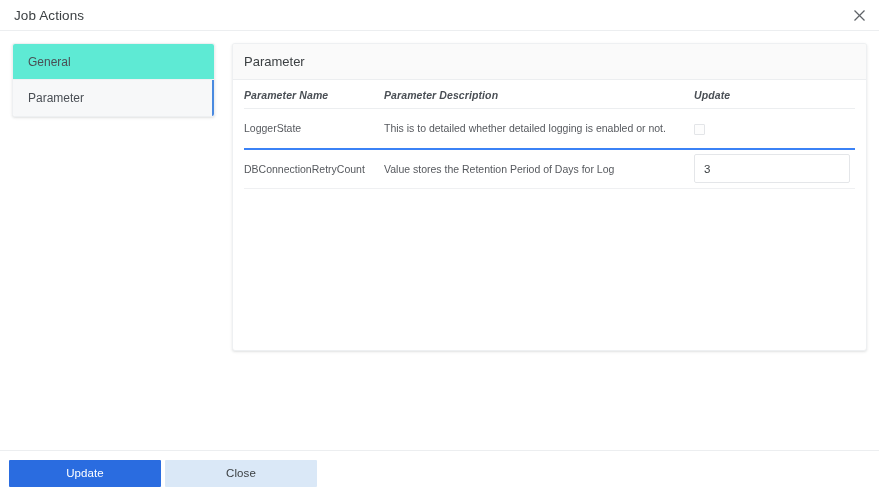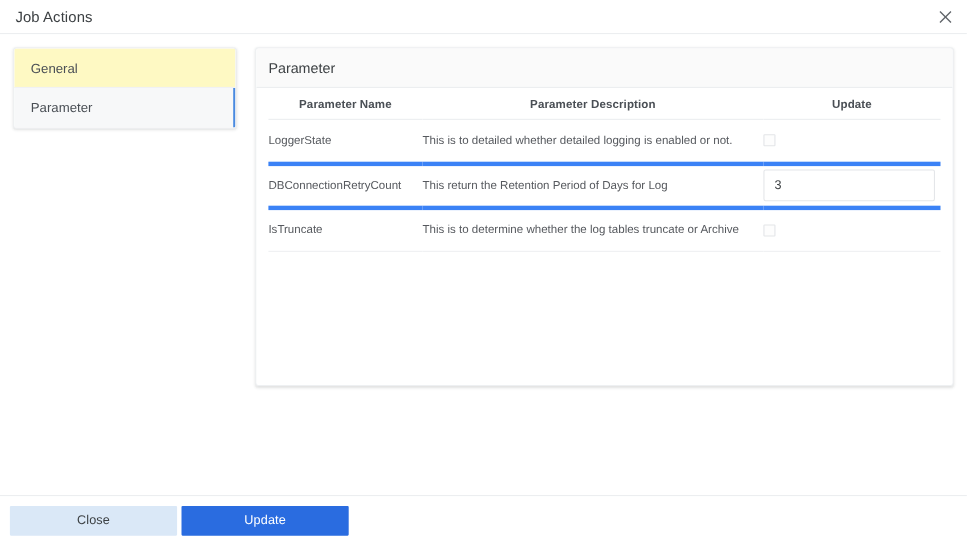--- a/index.html
+++ b/index.html
@@ -71,21 +71,21 @@
   }
   .sidebar-item {
     position: relative;
     height: 36px;
     display: flex;
     align-items: center;
     padding-left: 15px;
     font-size: 12px;
     color: #4a4f55;
     cursor: pointer;
-    background: #fef9c3;
+    background: #5eead4;
     border-bottom: 1px solid #f0f1f3;
   }
   .sidebar-item:last-child { border-bottom: none; }
   .sidebar-item.active {
     background: #f7f8f9;
   }
   .sidebar-item.active::after {
     content: "";
     position: absolute;
     right: 0;
@@ -125,33 +125,34 @@
     overflow: hidden;
   }
 
   
   table.param-table {
     width: 100%;
     border-collapse: collapse;
     table-layout: fixed;
   }
   table.param-table th {
-    text-align: center;
+    text-align: left;
     font-size: 10.5px;
     font-weight: bold;
     color: #4a4f55;
     padding: 9px 0 7px 0;
     border-bottom: 1px solid #eceef0;
     letter-spacing: .1px;
+    font-style: italic;
   }
   table.param-table td {
     font-size: 10.5px;
     color: #56595e;
     padding: 0;
-    border-bottom: 4px solid #3b82f6;
+    border-bottom: 2px solid #3b82f6;
     vertical-align: middle;
     height: 40px;
   }
   tr.param-row:last-child td { border-bottom: 1px solid #eff0f2; }
 
   th.col-name, td.col-name   { width: 140px; padding-left: 7px; }
   th.col-desc, td.col-desc   { width: 310px; }
   th.col-value, td.col-value { width: auto; padding-left: 3px; }
 
   td.col-name  { color: #56595e; }
@@ -259,34 +260,27 @@
         <tbody>
           <tr class="param-row">
             <td class="col-name">LoggerState</td>
             <td class="col-desc">This is to detailed whether detailed logging is enabled or not.</td>
             <td class="col-value">
               <span class="cb"></span>
             </td>
           </tr>
           <tr class="param-row">
             <td class="col-name">DBConnectionRetryCount</td>
-            <td class="col-desc">This return the Retention Period of Days for Log</td>
+            <td class="col-desc">Value stores the Retention Period of Days for Log</td>
             <td class="col-value">
               <input class="val-input" type="text" value="3" style="">
             </td>
           </tr>
-          <tr class="param-row">
-            <td class="col-name">IsTruncate</td>
-            <td class="col-desc">This is to determine whether the log tables truncate or Archive</td>
-            <td class="col-value">
-              <span class="cb"></span>
-            </td>
-          </tr>
         </tbody>
       </table>
     </div>
   </section>
 </div>
 
 <div id="dialog-footer">
+  <button class="footer-btn" id="update-button">Update</button>
   <button class="footer-btn" id="close-button">Close</button>
-  <button class="footer-btn" id="update-button">Update</button>
 </div>
 
 </body></html>

